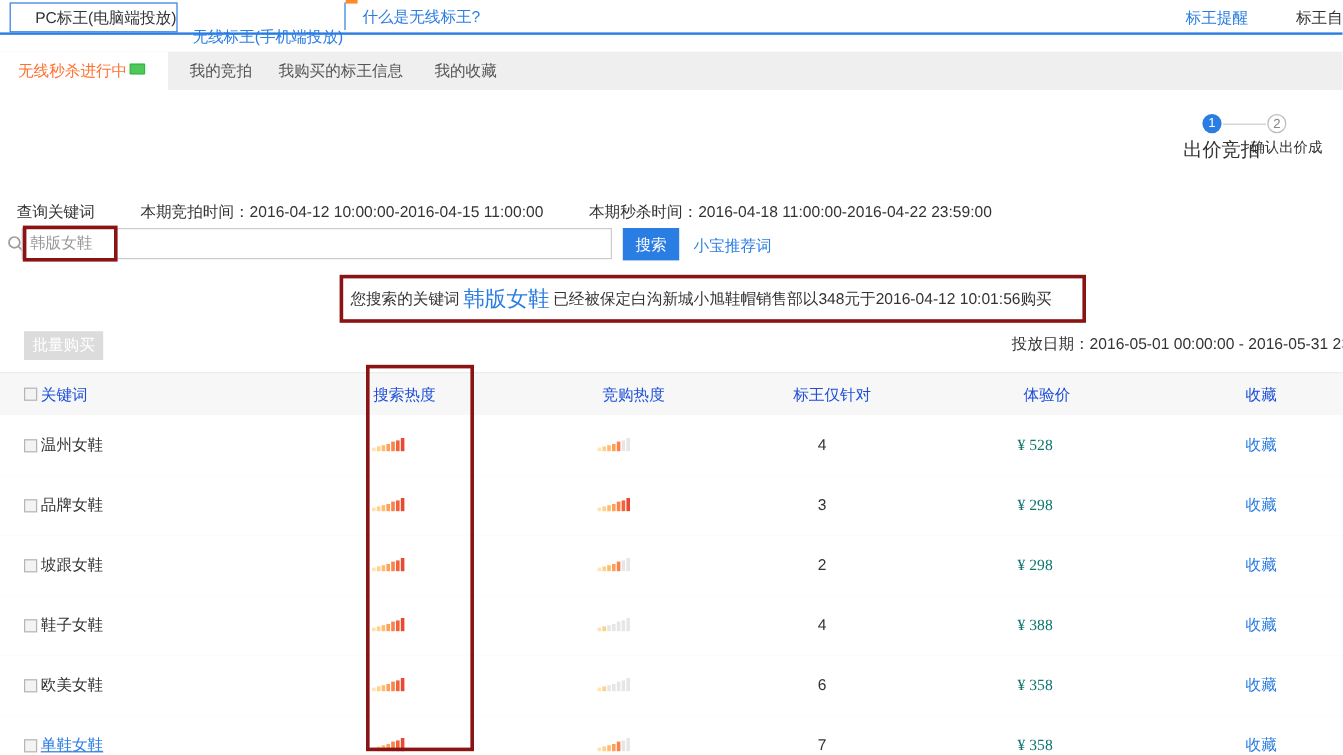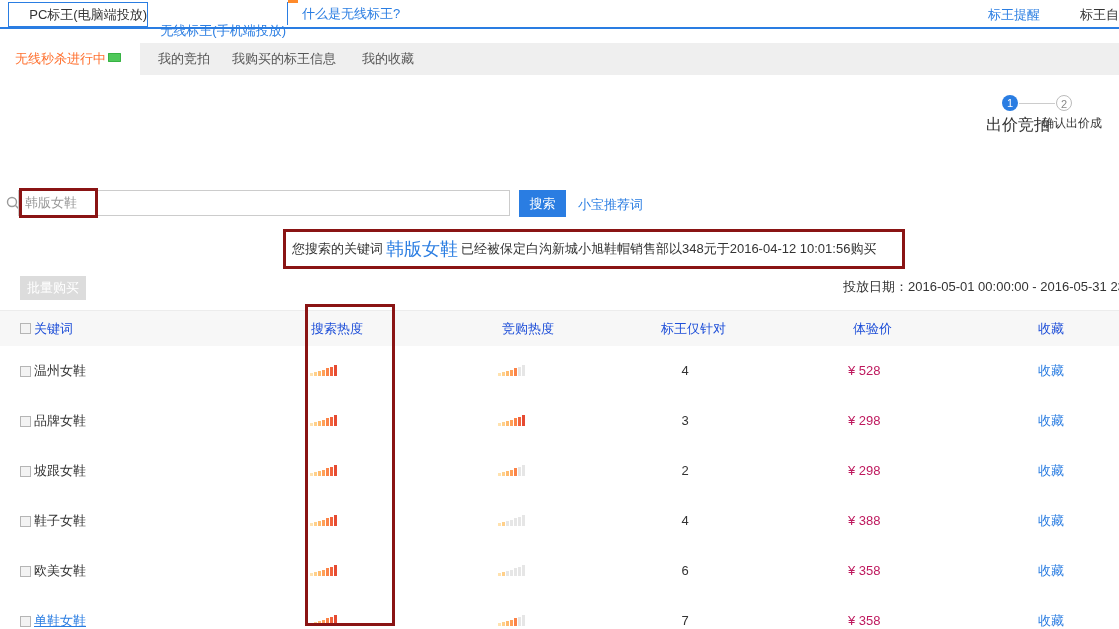--- a/index.html
+++ b/index.html
@@ -66,21 +66,21 @@
   .thead .h{position:absolute;top:0;height:36px;line-height:36px;color:#1d4ed8;}
   .checkbox{display:inline-block;width:9px;height:9px;border:1px solid #b5b5b5;background:#f3f3f3;vertical-align:middle;cursor:pointer;}
   .row{position:absolute;left:0;width:1119px;height:50px;border-bottom:1px solid #ededed;background:#fff;}
   .row .cb{position:absolute;left:20px;top:20px;}
   .row .kw{position:absolute;left:34px;top:0;height:50px;line-height:50px;color:#333;cursor:pointer;}
   .row .kw.link{color:#2a7de2;text-decoration:underline;}
   .row .bars{position:absolute;top:19px;}
   .bars{display:flex;align-items:flex-end;}
   .bars i{display:block;width:3px;margin-right:1px;}
   .row .sold{position:absolute;left:640px;top:0;width:90px;text-align:center;line-height:50px;color:#333;}
-  .row .price{position:absolute;left:848px;top:0;line-height:50px;color:#be185d;}
+  .row .price{position:absolute;left:848px;top:0;line-height:50px;color:#0f766e;font-family:Liberation Serif, serif;}
   .row .fav{position:absolute;left:1038px;top:0;line-height:50px;color:#2a7de2;cursor:pointer;}
 
   
   .ann{border:3px solid #8a1414;box-sizing:border-box;pointer-events:none;}
   .ann-input{left:19px;top:188px;width:79px;height:30px;}
   .ann-col{left:305px;top:304px;width:90px;height:322px;}
 </style>
 </head>
 <body>
 
@@ -104,20 +104,23 @@
   </div>
 
 
   <div class="abs step-circle step-c1">1</div>
   <div class="abs step-line"></div>
   <div class="abs step-circle step-c2">2</div>
   <div class="abs step-l1">出价竞拍</div>
   <div class="abs step-l2">确认出价成</div>
 
 
+  <div class="abs queryrow nowrap">
+    <span>查询关键词</span><span>本期竞拍时间：2016-04-12 10:00:00-2016-04-15 11:00:00</span><span>本期秒杀时间：2016-04-18 11:00:00-2016-04-22 23:59:00</span>
+  </div>
 
   <svg class="abs maggy" width="14" height="14">
     <circle cx="6" cy="6" r="4.5" fill="none" stroke="#9a9a9a" stroke-width="1.4"></circle>
     <line x1="9.5" y1="9.5" x2="13" y2="13" stroke="#9a9a9a" stroke-width="1.4"></line>
   </svg>
   <input class="abs searchbox" type="text" value="韩版女鞋" style="">
   <div class="abs searchbtn">搜索</div>
   <div class="abs suggest">小宝推荐词</div>
 
   <div class="abs msgbox">

